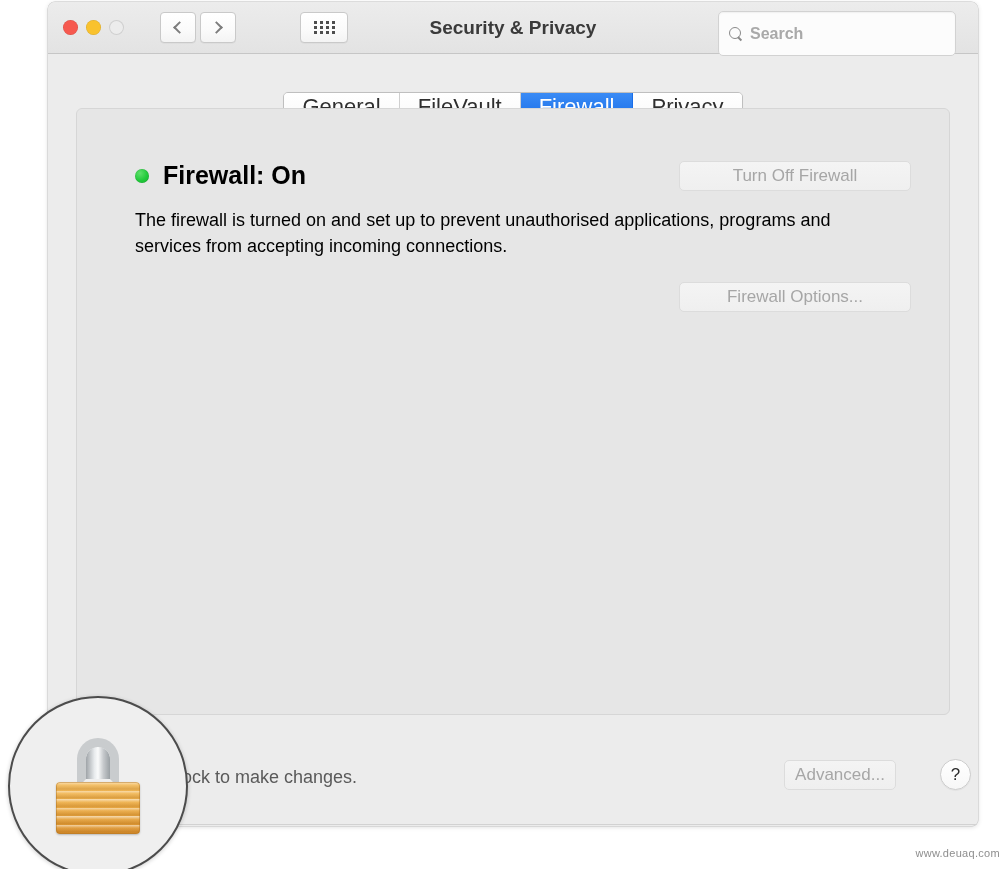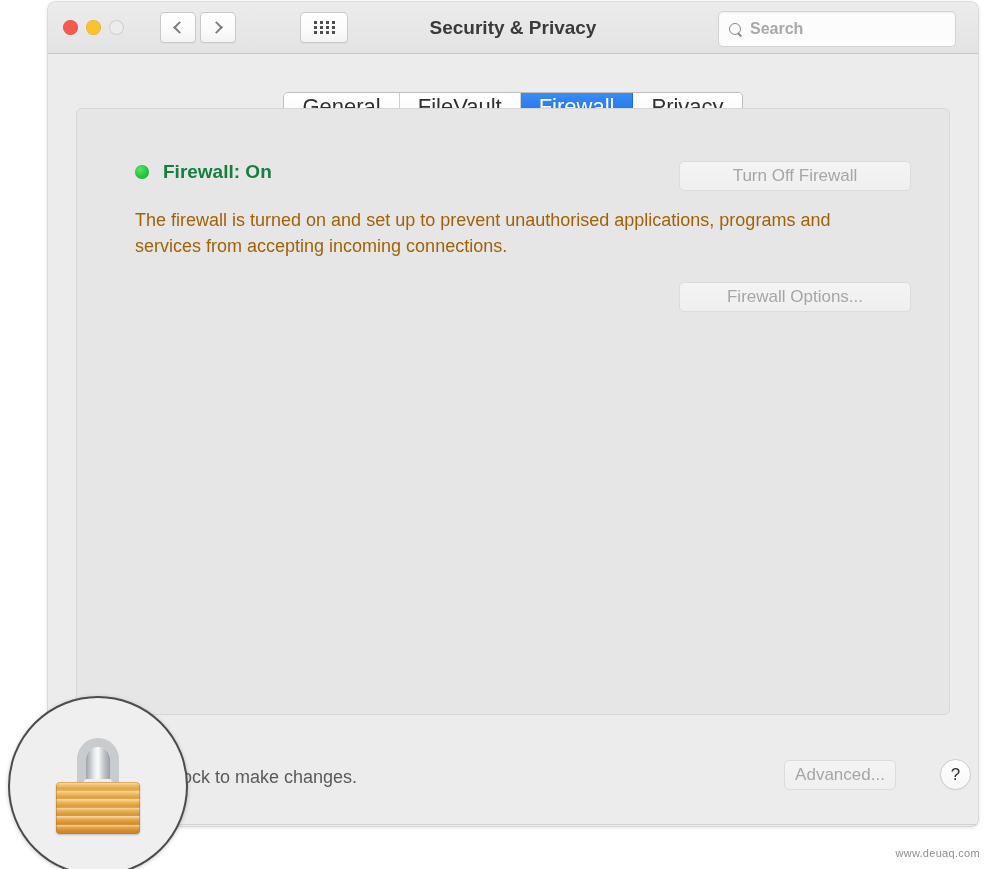--- a/index.html
+++ b/index.html
@@ -96,21 +96,21 @@
     text-align: center;
     font-size: 19px;
     color: #3a3a3a;
   }
 
   .searchbox {
     position: absolute;
     right: 22px;
     top: 9px;
     width: 238px;
-    height: 36px;
+    height: 45px;
     background: #fcfcfc;
     border: 0.5px solid #d2d2d2;
     border-radius: 5px;
     box-shadow: inset 0 1px 1.5px rgba(0,0,0,0.05);
     display: flex;
     align-items: center;
     padding: 0 10px;
   }
   .mag { position: relative; width: 13px; height: 13px; flex: 0 0 auto; margin-right: 8px; }
   .mag::before {
@@ -178,30 +178,30 @@
     top: 52px;
     display: flex;
     align-items: center;
     gap: 14px;
   }
   .greendot {
     width: 14px; height: 14px; border-radius: 50%;
     background: radial-gradient(circle at 35% 30%, #5ee06a 0%, #21c93a 55%, #18b130 100%);
     box-shadow: inset 0 0 0 0.5px rgba(0,0,0,0.10);
   }
-  .statustext { font-size: 19px; font-weight: bold; color: #15803d; }
+  .statustext { font-size: 25px; font-weight: bold; color: #000000; }
 
   .desc {
     position: absolute;
     left: 58px;
     top: 98px;
     width: 760px;
     font-size: 18px;
     line-height: 1.45;
-    color: #a16207;
+    color: #000000;
   }
 
   .pbtn {
     position: absolute;
     height: 30px;
     background: linear-gradient(to bottom,#f4f4f4 0%, #efefef 100%);
     border: 0.5px solid #dcdcdc;
     border-radius: 5px;
     color: #a6a6a6;
     font-size: 17px;
@@ -303,21 +303,21 @@
         rgba(255,255,255,0.08) 3px,
         rgba(150,90,20,0.22) 7px,
         rgba(150,90,20,0.05) 8.6px),
       linear-gradient(to bottom, #f4bf63 0%, #eeaf48 40%, #e6a23c 70%, #d98f2c 100%);
     box-shadow: inset 0 0 0 1px rgba(170,110,30,0.45), 0 1px 2px rgba(0,0,0,0.22);
   }
 
   
   .watermark {
     position: absolute;
-    right: 20px;
+    right: 0;
     bottom: 10px;
     font-size: 11px;
     color: #8e8e8e;
     letter-spacing: 0.3px;
     font-family: "Liberation Sans", sans-serif;
   }
 </style>
 </head>
 <body>
 

